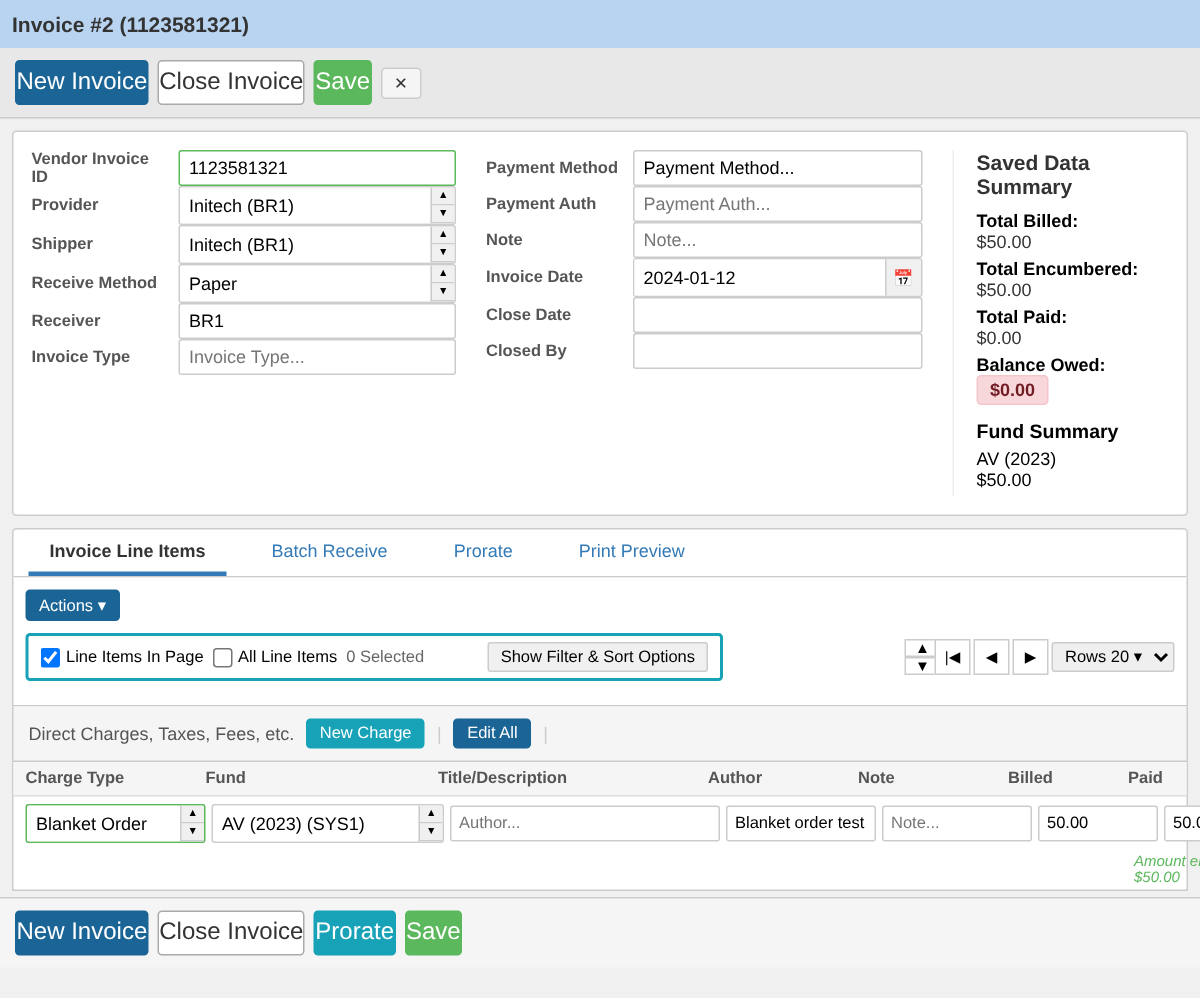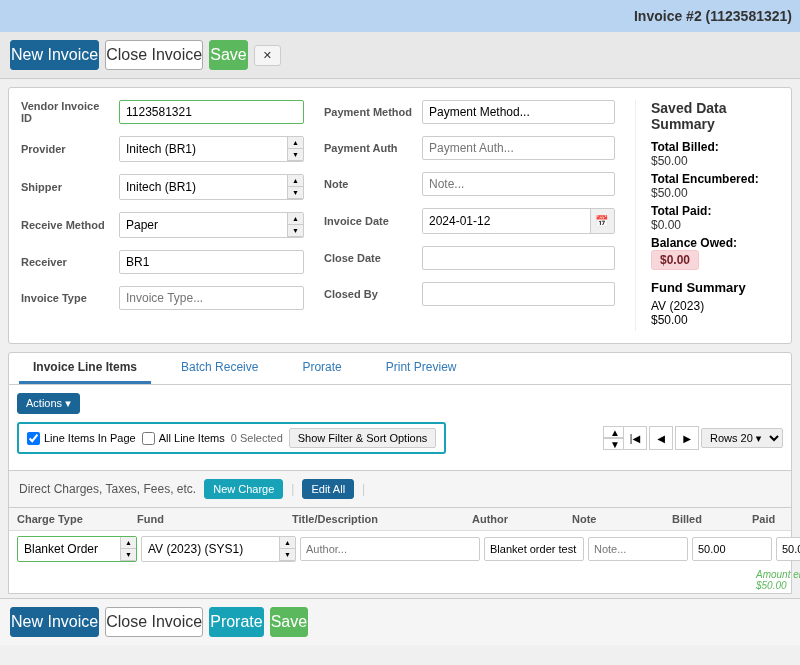--- a/index.html
+++ b/index.html
@@ -1,20 +1,20 @@
 <!DOCTYPE html>
 <html><head>
   <meta charset="utf-8">
   <style>
     * { box-sizing: border-box; margin: 0; padding: 0; }
     body { font-family: Arial, sans-serif; font-size: 12px; background: #f0f0f0; width: 800px; }
 
     .title-bar {
       background: #b8d4f0;
-      text-align: right;
+      text-align: left;
       padding: 8px;
       font-size: 14px;
       font-weight: bold;
       color: #333;
     }
 
     .toolbar {
       background: #e8e8e8;
       padding: 8px 10px;
       display: flex;
@@ -47,21 +47,21 @@
       gap: 20px;
     }
 
     .form-left { flex: 1; }
     .form-middle { flex: 1; }
     .form-right { width: 200px; border-left: 1px solid #eee; padding-left: 15px; }
 
     .form-row {
       display: flex;
       align-items: center;
-      margin-bottom: 12px;
+      margin-bottom: 0;
       gap: 8px;
     }
 
     .form-label {
       width: 90px;
       font-size: 11px;
       color: #555;
       font-weight: bold;
       flex-shrink: 0;
     }
@@ -237,20 +237,21 @@
       color: #666;
     }
 
     .filter-btn {
       background: #f0f0f0;
       border: 1px solid #ccc;
       padding: 3px 8px;
       font-size: 11px;
       border-radius: 2px;
       cursor: pointer;
+      margin-left: 36px;
     }
 
     .pagination-controls {
       display: flex;
       align-items: center;
       gap: 2px;
       margin-left: auto;
     }
     .page-btn {
       width: 24px;

